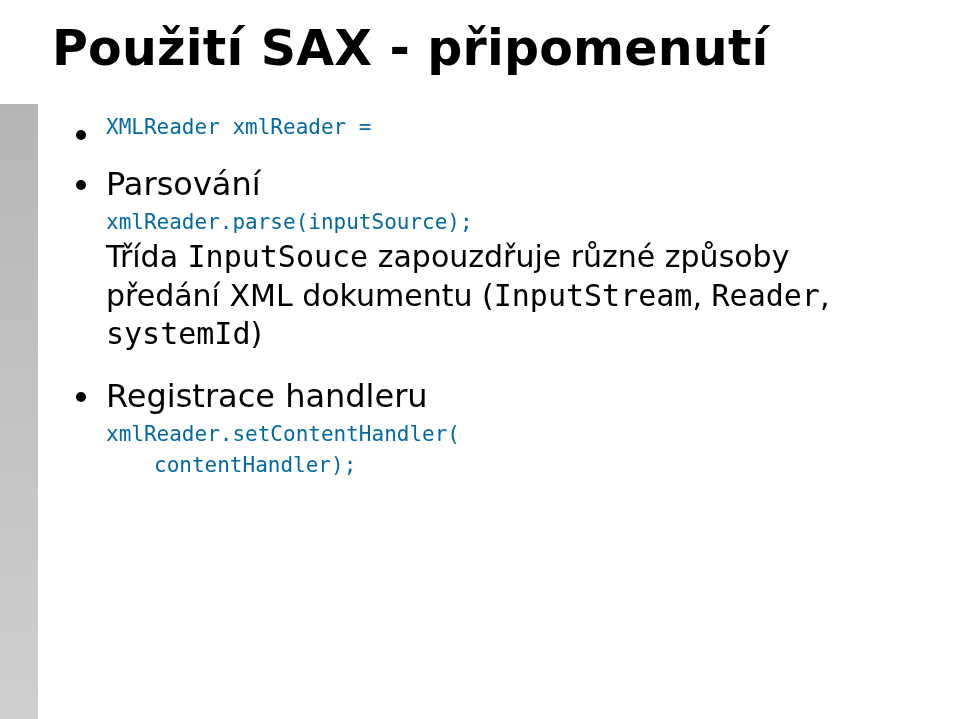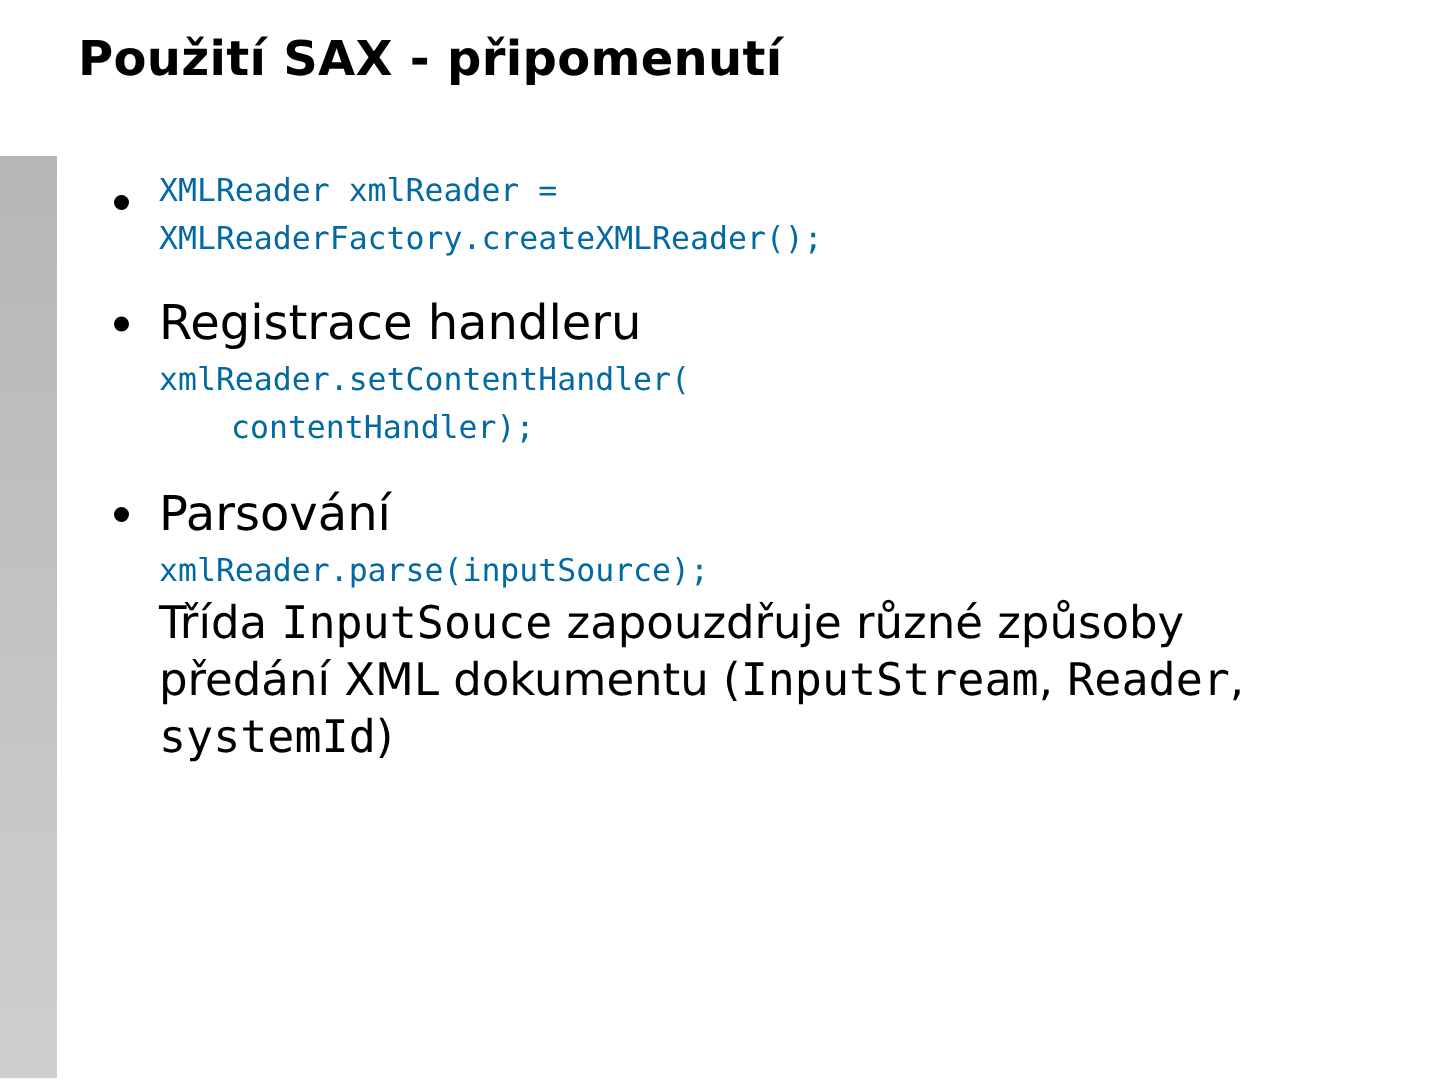--- a/index.html
+++ b/index.html
@@ -22,21 +22,21 @@
     left: 0;
     top: 104px;
     width: 38px;
     height: 615px;
     background: linear-gradient(to bottom, #b6b6b6 0%, #cfcfcf 100%);
   }
   .title {
     position: absolute;
     left: 52px;
     top: 20px;
-    font-size: 32px;
+    font-size: 49px;
     font-weight: 700;
     color: #000000;
     letter-spacing: 0.2px;
   }
   .body {
     position: absolute;
     left: 70px;
     top: 110px;
     width: 840px;
     color: #000000;
@@ -89,32 +89,31 @@
 <div class="slide">
   <div class="side-bar"></div>
 
   <div class="title">Použití SAX - připomenutí</div>
 
   <div class="body">
     <ul class="bullets">
 
       <li>
         <span class="code code-block">XMLReader xmlReader =</span>
-        <span class="code code-block">XMLReaderFactory.createXMLReader();</span>
-      </li>
-
-      <li>
-        <span>Registrace handleru</span>
-        <span class="code code-block">xmlReader.setContentHandler(</span>
-        <span class="code code-block indent1">  contentHandler);</span>
       </li>
 
       <li>
         <span>Parsování</span>
         <span class="code code-block">xmlReader.parse(inputSource);</span>
         <span class="sub">
           <span>Třída </span><span class="inline-code">InputSouce</span><span> zapouzdřuje různé způsoby předání XML dokumentu (</span><span class="inline-code">InputStream</span><span>, </span><span class="inline-code">Reader</span><span>, </span><span class="inline-code">systemId</span><span>)</span>
         </span>
       </li>
 
+      <li>
+        <span>Registrace handleru</span>
+        <span class="code code-block">xmlReader.setContentHandler(</span>
+        <span class="code code-block indent1">  contentHandler);</span>
+      </li>
+
     </ul>
   </div>
 </div>
 
 </body></html>

